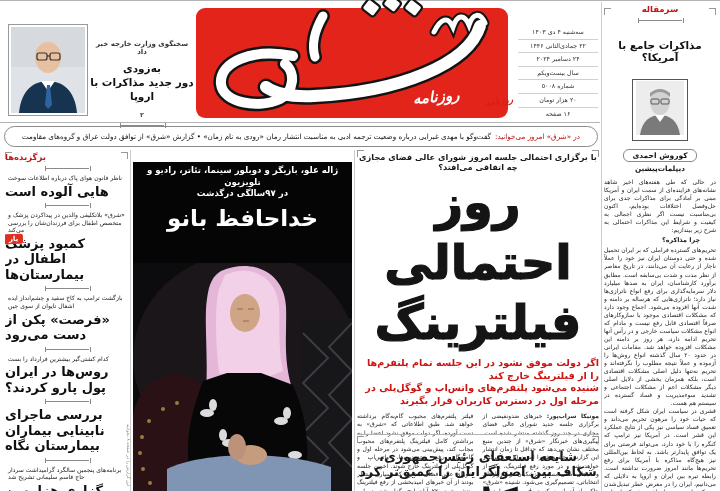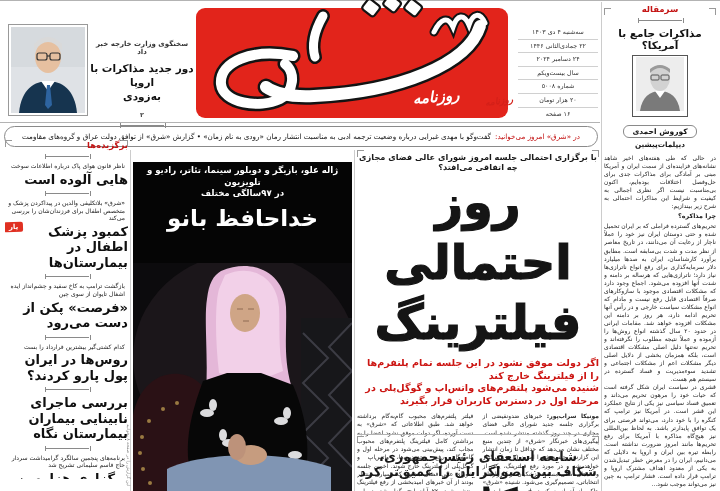--- a/index.html
+++ b/index.html
@@ -29,21 +29,21 @@
                font-style:italic;font-weight:bold;transform:rotate(-8deg);text-align:center;}
   .dateblock{position:absolute;left:518px;top:26px;width:80px;font-size:6.3px;color:#333;text-align:center;}
   .dateblock div{line-height:12.6px;border-top:1px solid #d0d0d0;}
   .dateblock div:first-child{border-top:none;}
   
   .strip{position:absolute;left:4px;top:126px;width:594px;height:21px;border:1px solid #8a8a8a;
          border-radius:12px;box-sizing:border-box;display:flex;align-items:center;justify-content:center;
          gap:4px;font-size:7.2px;white-space:nowrap;overflow:hidden;}
   .strip .lead{font-weight:normal;color:#c41414;}
   
-  .sidebar{position:absolute;left:5px;top:140px;width:123px;text-align:right;overflow:hidden;height:339px;}
+  .sidebar{position:absolute;left:5px;top:152px;width:123px;text-align:left;overflow:hidden;height:339px;}
   .sec-label{font-size:8.5px;font-weight:bold;color:#c41414;}
   .sb-k{font-size:6.1px;color:#222;line-height:7.6px;margin:0 3px;}
   .sb-h{font-size:13px;font-weight:bold;line-height:15.5px;color:#101010;margin-top:2px;}
   .badge{position:absolute;left:-1px;top:82px;background:#e03022;color:#fff;font-size:7px;
          padding:1px 5px;border-radius:2px;transform:rotate(-2deg);font-weight:bold;}
   
   .obit{position:absolute;left:133px;top:152px;width:219px;height:339px;background:#050505;color:#fff;
         text-align:center;overflow:hidden;margin-top:10px;}
   .obit .k{font-size:8.6px;font-weight:bold;line-height:11.5px;margin-top:3px;}
   .obit .h{font-size:23px;font-weight:bold;margin-top:5px;}
@@ -55,27 +55,27 @@
   .main .sub{margin-top:5px;font-size:9.6px;line-height:12.5px;font-weight:bold;color:#cc1512;text-align:right;}
   .body2col{margin-top:5px;height:111px;column-count:2;column-gap:9px;font-size:6px;line-height:8.3px;
             text-align:justify;color:#222;overflow:hidden;}
   .byline{font-weight:bold;}
   .story2{position:absolute;left:0;top:282px;width:242px;}
   .story2 .k{font-size:13px;font-weight:bold;margin-top:15px;}
   .story2 .h{font-size:26px;line-height:33px;margin-top:3px;}
   .story2 .pr{position:absolute;left:6px;top:56px;font-size:5.5px;font-weight:bold;color:#333;}
   
   .rail{position:absolute;left:604px;top:4px;width:112px;height:487px;overflow:hidden;text-align:center;}
-  .rail .h{font-size:10.5px;font-weight:bold;margin:4px 0;color:#111;}
+  .rail .h{font-size:10.5px;font-weight:bold;margin:16px 0;color:#111;}
   .rail .photo{width:52px;margin:3px auto 2px;border:1px solid #555;background:#fff;padding:1px;}
   .plaque{display:inline-block;border:1px solid #8a8a8a;border-radius:6px;font-size:7.5px;font-weight:bold;
           padding:1px 8px;margin-top:3px;}
   .role{font-size:7.3px;font-weight:bold;margin-top:2px;}
   .rail .body{margin-top:5px;font-size:6px;line-height:8.05px;text-align:justify;color:#222;}
-  .rail .body .sh{font-weight:bold;font-size:6.4px;margin:2px 0;text-align:right;}
+  .rail .body .sh{font-weight:bold;font-size:6.4px;margin:2px 16px;text-align:right;}
 </style>
 </head>
 <body>
 
 <div class="page">
 
   <div class="hr" style="left:0;top:0;width:720px;"></div>
   <div class="hr" style="left:0;top:122px;width:600px;"></div>
   <div class="vr" style="left:601px;top:2px;height:489px;"></div>
   <div class="vr" style="left:354px;top:150px;height:341px;"></div>
@@ -94,22 +94,22 @@
       </g>
       <path d="M8 86 C10 62 24 54 37 54 C50 54 64 62 66 86 Z" fill="#16344f"></path>
       <path d="M30 54 L37 64 L44 54 Z" fill="#ffffff"></path>
       <path d="M36 58 L39 58 L41 78 L37 82 L34 78 Z" fill="#2e64a0"></path>
     </svg>
   </div>
 
   <div class="topnews">
     <div class="k">سخنگوی وزارت خارجه خبر داد</div>
     <div class="h">
+      <div>به‌زودی</div>
       <div>دور جدید مذاکرات با اروپا</div>
-      <div>به‌زودی</div>
     </div>
     <div style="margin-top:8px;">
       <div class="pageref">۲</div>
       <div class="orn"></div>
     </div>
   </div>
 
   <div class="logo-wrap">
     <svg width="312" height="120" viewBox="0 0 312 120">
       <rect x="0" y="8" width="312" height="110" rx="9" fill="#e2241b"></rect>
@@ -189,21 +189,21 @@
     <div>
       <div class="sb-k">برنامه‌های پنجمین سالگرد گرامیداشت سردار حاج قاسم سلیمانی تشریح شد</div>
       <div class="sb-h">برگزاری هزارمین یادواره در استان تهران</div>
     </div>
 
   </div>
 
   <div class="obit">
     <div class="k">
       <div>ژاله علو، بازیگر و دوبلور سینما، تئاتر، رادیو و تلویزیون</div>
-      <div>در ۹۷سالگی مختلف</div>
+      <div>در ۹۷سالگی درگذشت</div>
     </div>
     <div class="h">خداحافظ بانو</div>
     <svg style="position:absolute;left:0;bottom:0;" width="219" height="238" viewBox="0 0 219 238">
       <rect width="219" height="238" fill="#0c0b0d"></rect>
       <ellipse cx="112" cy="95" rx="112" ry="105" fill="#1b161a"></ellipse>
       <rect x="168" y="55" width="51" height="183" fill="#17171a"></rect>
       <g stroke="#3c3c44" stroke-width="2" fill="none">
         <path d="M170 70 L195 95 L170 120 L195 145 L170 170 L195 195 L170 220"></path>
         <path d="M219 60 L196 84 L219 108 L196 132 L219 156 L196 180 L219 204"></path>
       </g>

